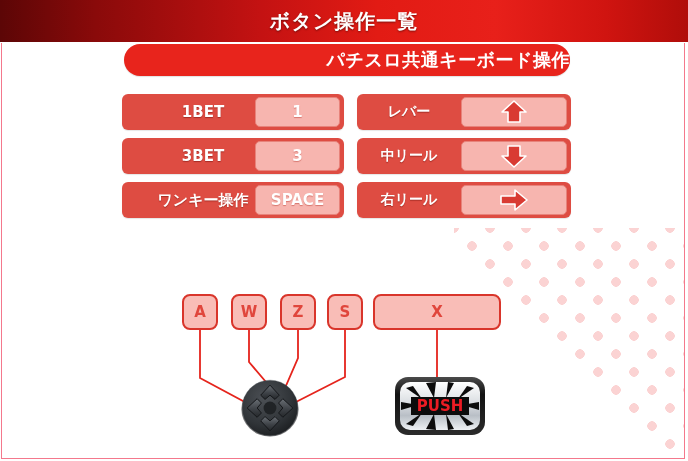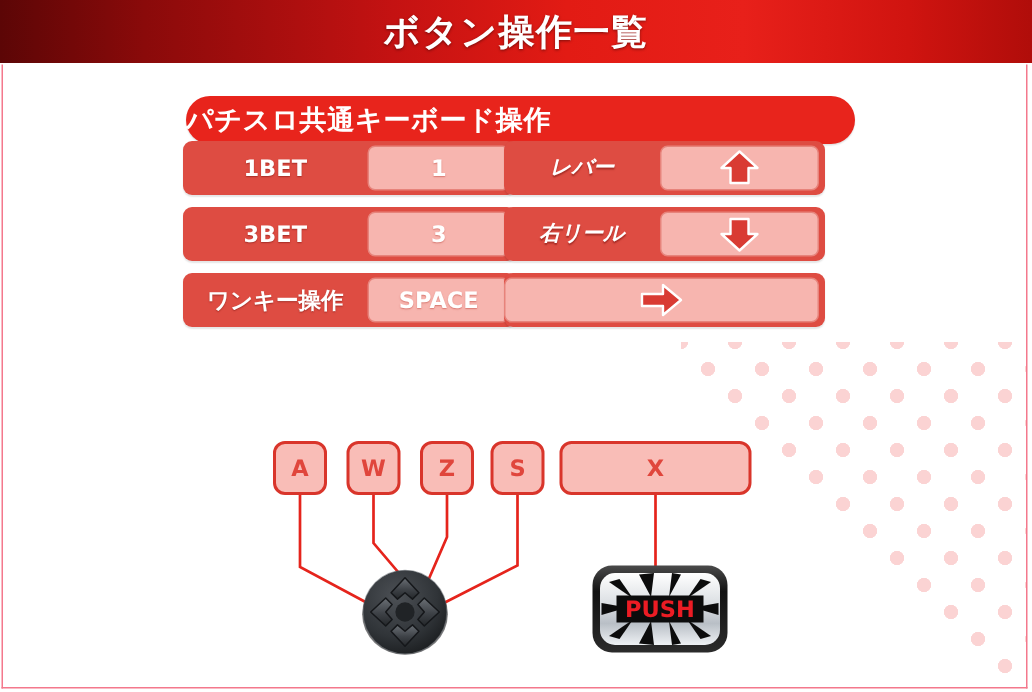--- a/index.html
+++ b/index.html
@@ -11,21 +11,21 @@
   }
   #app{position:relative;width:688px;height:461px;overflow:hidden;background:#fff;}
 
   
   .header{
     position:absolute;left:0;top:0;width:688px;height:42px;
     background:linear-gradient(90deg,#5c0606 0%,#8a0a0a 14%,#c41212 38%,#e21b14 55%,#e8201a 72%,#d01410 88%,#b00d0a 100%);
     display:flex;align-items:center;justify-content:center;
   }
   .header-title{
-    color:#ffffff;font-size:24px;font-weight:bold;letter-spacing:1px;
+    color:#ffffff;font-size:20px;font-weight:bold;letter-spacing:1px;
     text-shadow:0 1px 2px rgba(0,0,0,.45);
     font-family:"DejaVu Sans","Liberation Sans",sans-serif;
   }
 
   
   .panel{
     position:absolute;left:1px;top:43px;width:684px;height:416px;
     border:1px solid #f4788c;border-top:none;background:#fff;box-sizing:border-box;
     overflow:hidden;
   }
@@ -37,44 +37,44 @@
                      radial-gradient(#fbd3d3 4.6px, transparent 4.9px);
     background-size:36px 36px,36px 36px;
     background-position:0 0,18px 18px;
     -webkit-mask-image:linear-gradient(225deg, #000 0 52%, transparent 52.5% 100%);
     mask-image:linear-gradient(225deg, #000 0 52%, transparent 52.5% 100%);
     pointer-events:none;
   }
 
   
   .subtitle{
-    position:absolute;left:124px;top:64px;width:446px;height:32px;
+    position:absolute;left:124px;top:44px;width:446px;height:32px;
     background:#e8241c;border-radius:16px;
-    display:flex;align-items:center;justify-content:flex-start;
+    display:flex;align-items:center;justify-content:flex-end;
     box-shadow:0 1px 1px rgba(0,0,0,.12);
   }
   .subtitle span{color:#fff;font-size:18px;font-weight:bold;letter-spacing:.5px;}
 
   
   .rows{position:absolute;left:0;top:0;width:688px;height:461px;pointer-events:none;}
   .col{position:absolute;pointer-events:auto;}
   .col-left{left:122px;top:94px;width:222px;}
-  .col-right{left:336px;top:94px;width:214px;font-style:italic;}
+  .col-right{left:357px;top:94px;width:214px;}
 
   .row{
     position:relative;height:36px;margin-bottom:8px;border-radius:6px;
     background:#de4c42;display:flex;align-items:stretch;overflow:hidden;
     box-shadow:0 1px 1px rgba(0,0,0,.10);
   }
   .row .label{
     display:flex;align-items:center;justify-content:center;
     color:#ffffff;font-weight:bold;
     text-shadow:0 1px 1px rgba(120,20,15,.55);
   }
-  .col-left .row .label{width:123px;font-size:15px;}
+  .col-left .row .label{width:104px;font-size:15px;padding-left:29px;}
   .col-left .row.onekey .label{font-size:15px;}
   .col-right .row .label{width:104px;font-size:14px;}
 
   .row .value{
     flex:1;margin:3px 4px 3px 0;border-radius:5px;
     background:#f7b5af;border:1px solid #e7837b;
     display:flex;align-items:center;justify-content:center;
     color:#ffffff;font-size:15px;font-weight:600;
     text-shadow:0 1px 1px rgba(190,70,60,.55);
     box-sizing:border-box;
@@ -141,28 +141,29 @@
     <div class="col col-right">
       <div class="row">
         <div class="label">レバー</div>
         <div class="value">
           <svg class="arrow-svg" width="34" height="26" viewBox="0 0 34 26">
             <path d="M17 2 L29 13 L23 13 L23 23 L11 23 L11 13 L5 13 Z" fill="#d93b33" stroke="#ffffff" stroke-width="1.6" stroke-linejoin="round"></path>
           </svg>
         </div>
       </div>
       <div class="row">
-        <div class="label">右リール</div>
+        <div class="label">中リール</div>
         <div class="value">
           <svg class="arrow-svg" width="34" height="26" viewBox="0 0 34 26">
             <path d="M17 24 L29 13 L23 13 L23 3 L11 3 L11 13 L5 13 Z" fill="#d93b33" stroke="#ffffff" stroke-width="1.6" stroke-linejoin="round"></path>
           </svg>
         </div>
       </div>
       <div class="row">
+        <div class="label">右リール</div>
         <div class="value">
           <svg class="arrow-svg" width="34" height="26" viewBox="0 0 34 26">
             <path d="M30 13 L18 3 L18 9 L4 9 L4 17 L18 17 L18 23 Z" fill="#d93b33" stroke="#ffffff" stroke-width="1.6" stroke-linejoin="round"></path>
           </svg>
         </div>
       </div>
     </div>
   </div>
 
   <svg class="leaders" viewBox="0 0 688 461">

